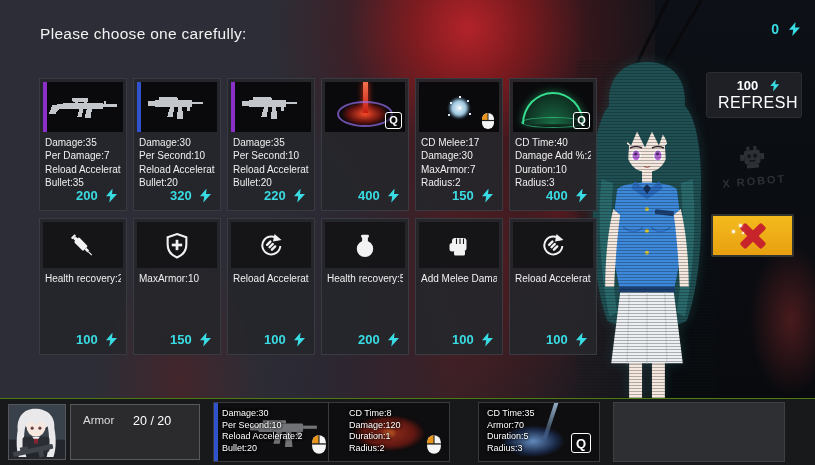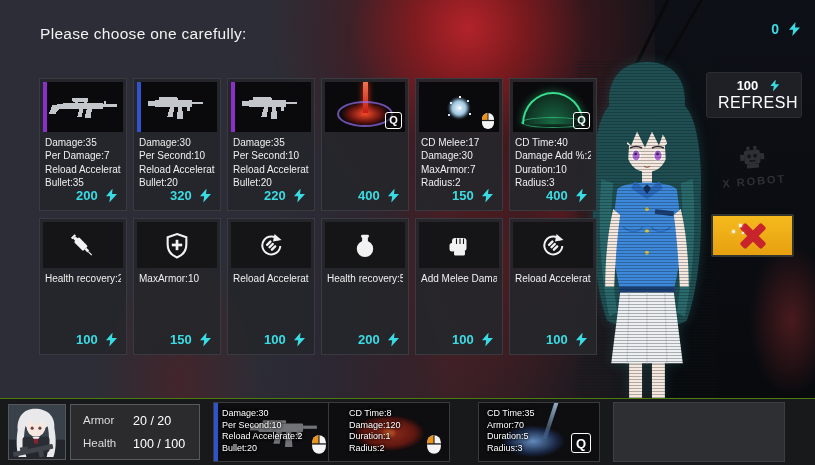--- a/index.html
+++ b/index.html
@@ -521,24 +521,20 @@
           <rect x="12" y="41" width="8" height="4"></rect>
       </g>
     </svg>
   </div>
 
   <div class="stats-panel">
     <div class="stat-row">
       <span class="stat-label">Armor</span>
       <span class="stat-value">20 / 20</span>
     </div>
-    <div class="stat-row">
-      <span class="stat-label">Health</span>
-      <span class="stat-value">100 / 100</span>
-    </div>
   </div>
 
   <div class="equip e1">
     <span class="stripe blue"></span>
     <div class="equip-img gunimg">
       <svg viewBox="0 0 70 32">
           <use href="#sym-smg"></use>
         </svg>
     </div>
     <div class="equip-stats">

